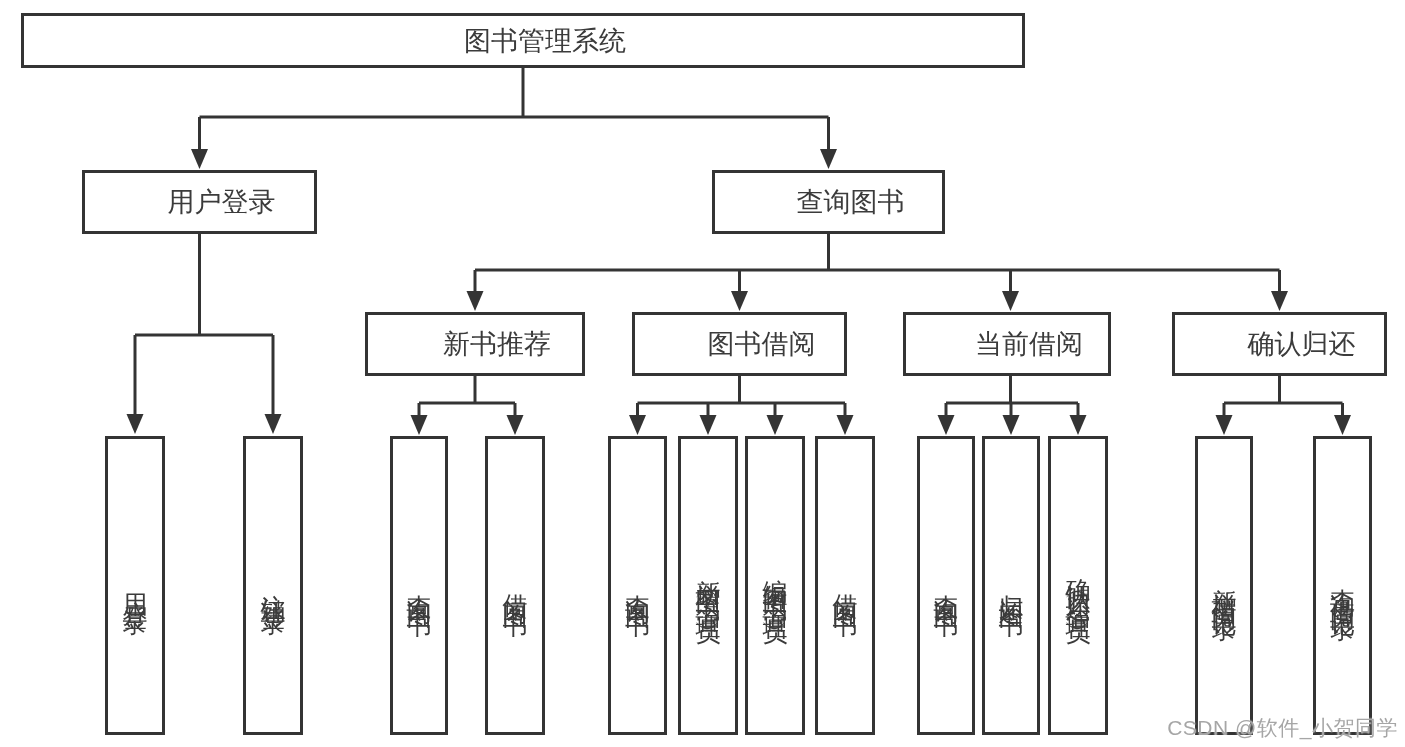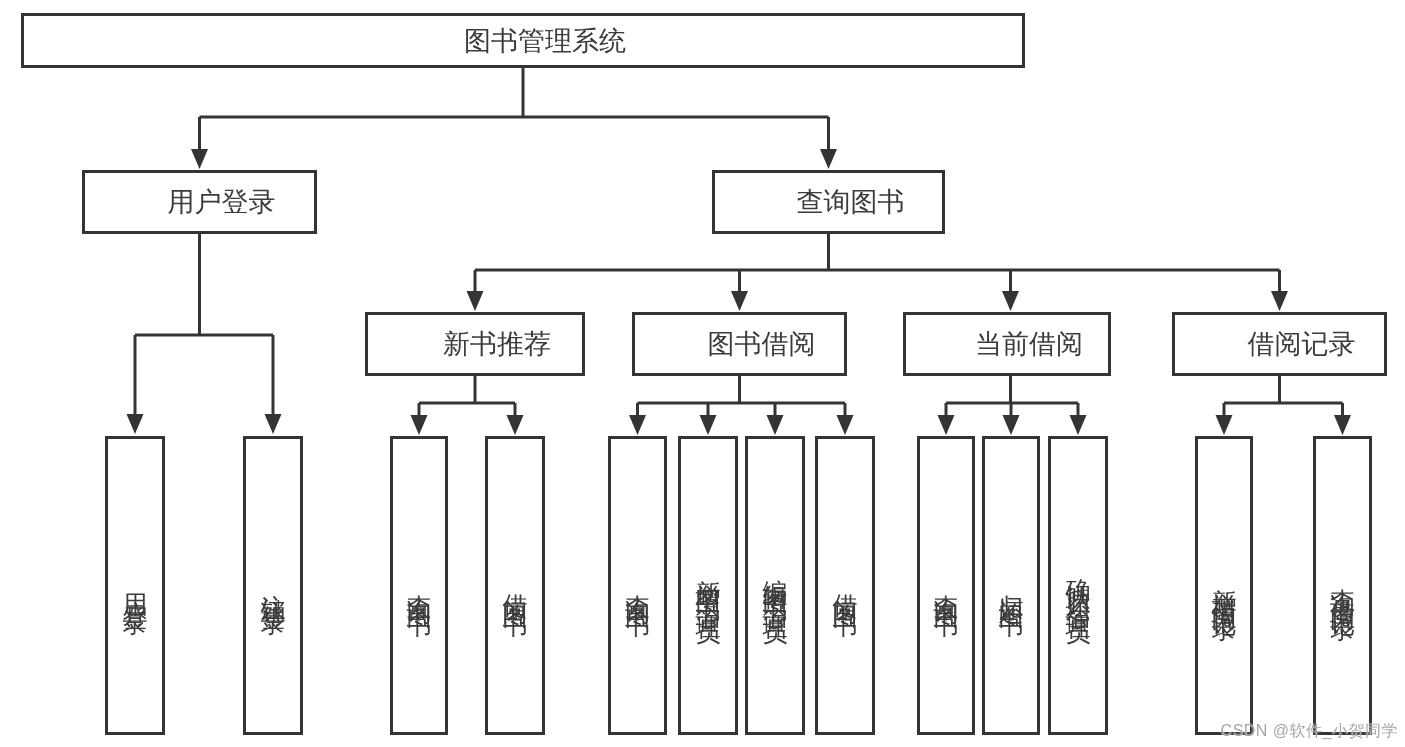--- a/index.html
+++ b/index.html
@@ -58,21 +58,21 @@
   .n-bb-borrow       { left: 815px;  top: 436px; width: 60px; height: 299px; }
   .n-cb-query        { left: 917px;  top: 436px; width: 58px; height: 299px; }
   .n-cb-return       { left: 982px;  top: 436px; width: 58px; height: 299px; }
   .n-cb-confirm      { left: 1048px; top: 436px; width: 60px; height: 299px; }
   .n-br-add          { left: 1195px; top: 436px; width: 58px; height: 299px; }
   .n-br-query        { left: 1313px; top: 436px; width: 59px; height: 299px; }
   .watermark {
     position: absolute;
     right: 7px;
     bottom: 5px;
-    font-size: 16px;
+    font-size: 21px;
     color: #a6a6a6;
     letter-spacing: 0.5px;
     text-shadow: 0 0 2px #ffffff;
     z-index: 5;
     white-space: nowrap;
   }
 </style>
 </head>
 <body>
 
@@ -145,21 +145,21 @@
   </svg>
 
   <div class="node hbox n-root">图书管理系统</div>
 
   <div class="node hbox n-user-login">用户登录</div>
   <div class="node hbox n-book-management">查询图书</div>
 
   <div class="node hbox n-book-borrow">图书借阅</div>
   <div class="node hbox n-new-book-rec">新书推荐</div>
   <div class="node hbox n-current-borrow">当前借阅</div>
-  <div class="node hbox n-borrow-records">借阅记录</div>
+  <div class="node hbox n-borrow-records">确认归还</div>
 
   <div class="node vbox n-login-action">用户登录</div>
   <div class="node vbox n-logout-action">注销登录</div>
 
   <div class="node vbox n-nbr-query">查询图书</div>
   <div class="node vbox n-nbr-borrow">借阅图书</div>
 
   <div class="node vbox n-bb-query">查询图书</div>
   <div class="node vbox n-bb-add">新增图书（管理员）</div>
   <div class="node vbox n-bb-edit">编辑图书（管理员）</div>

